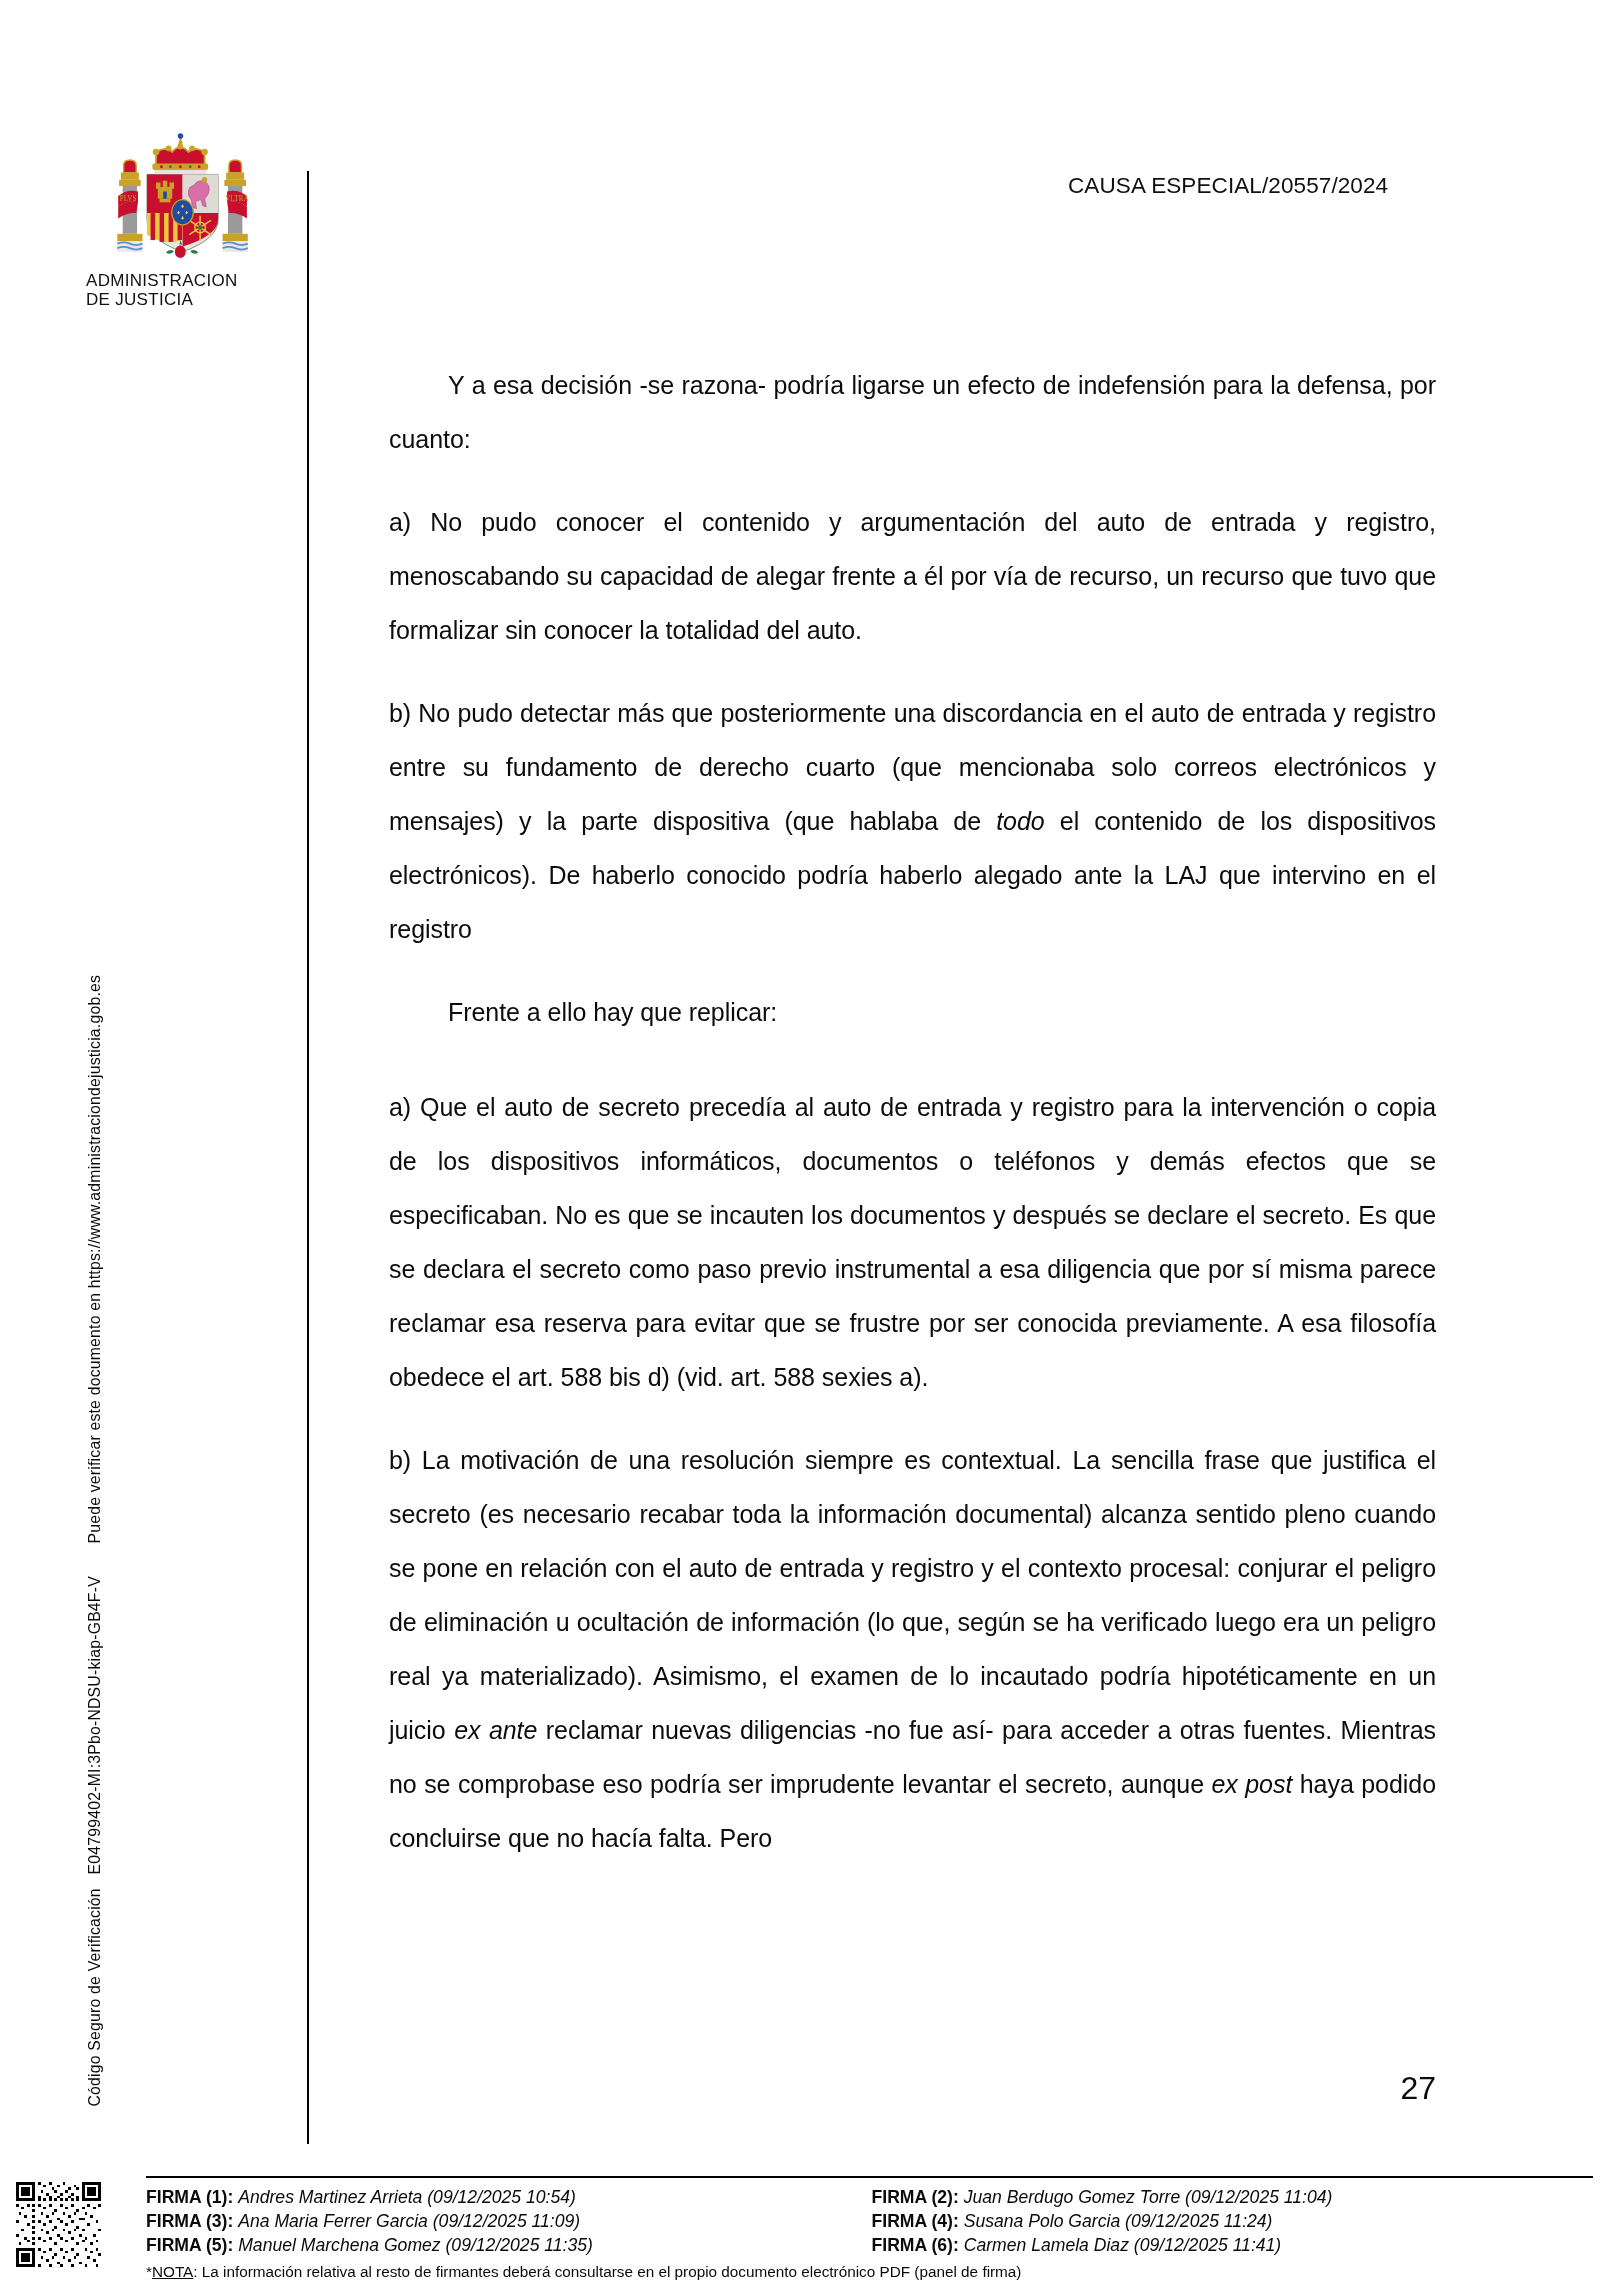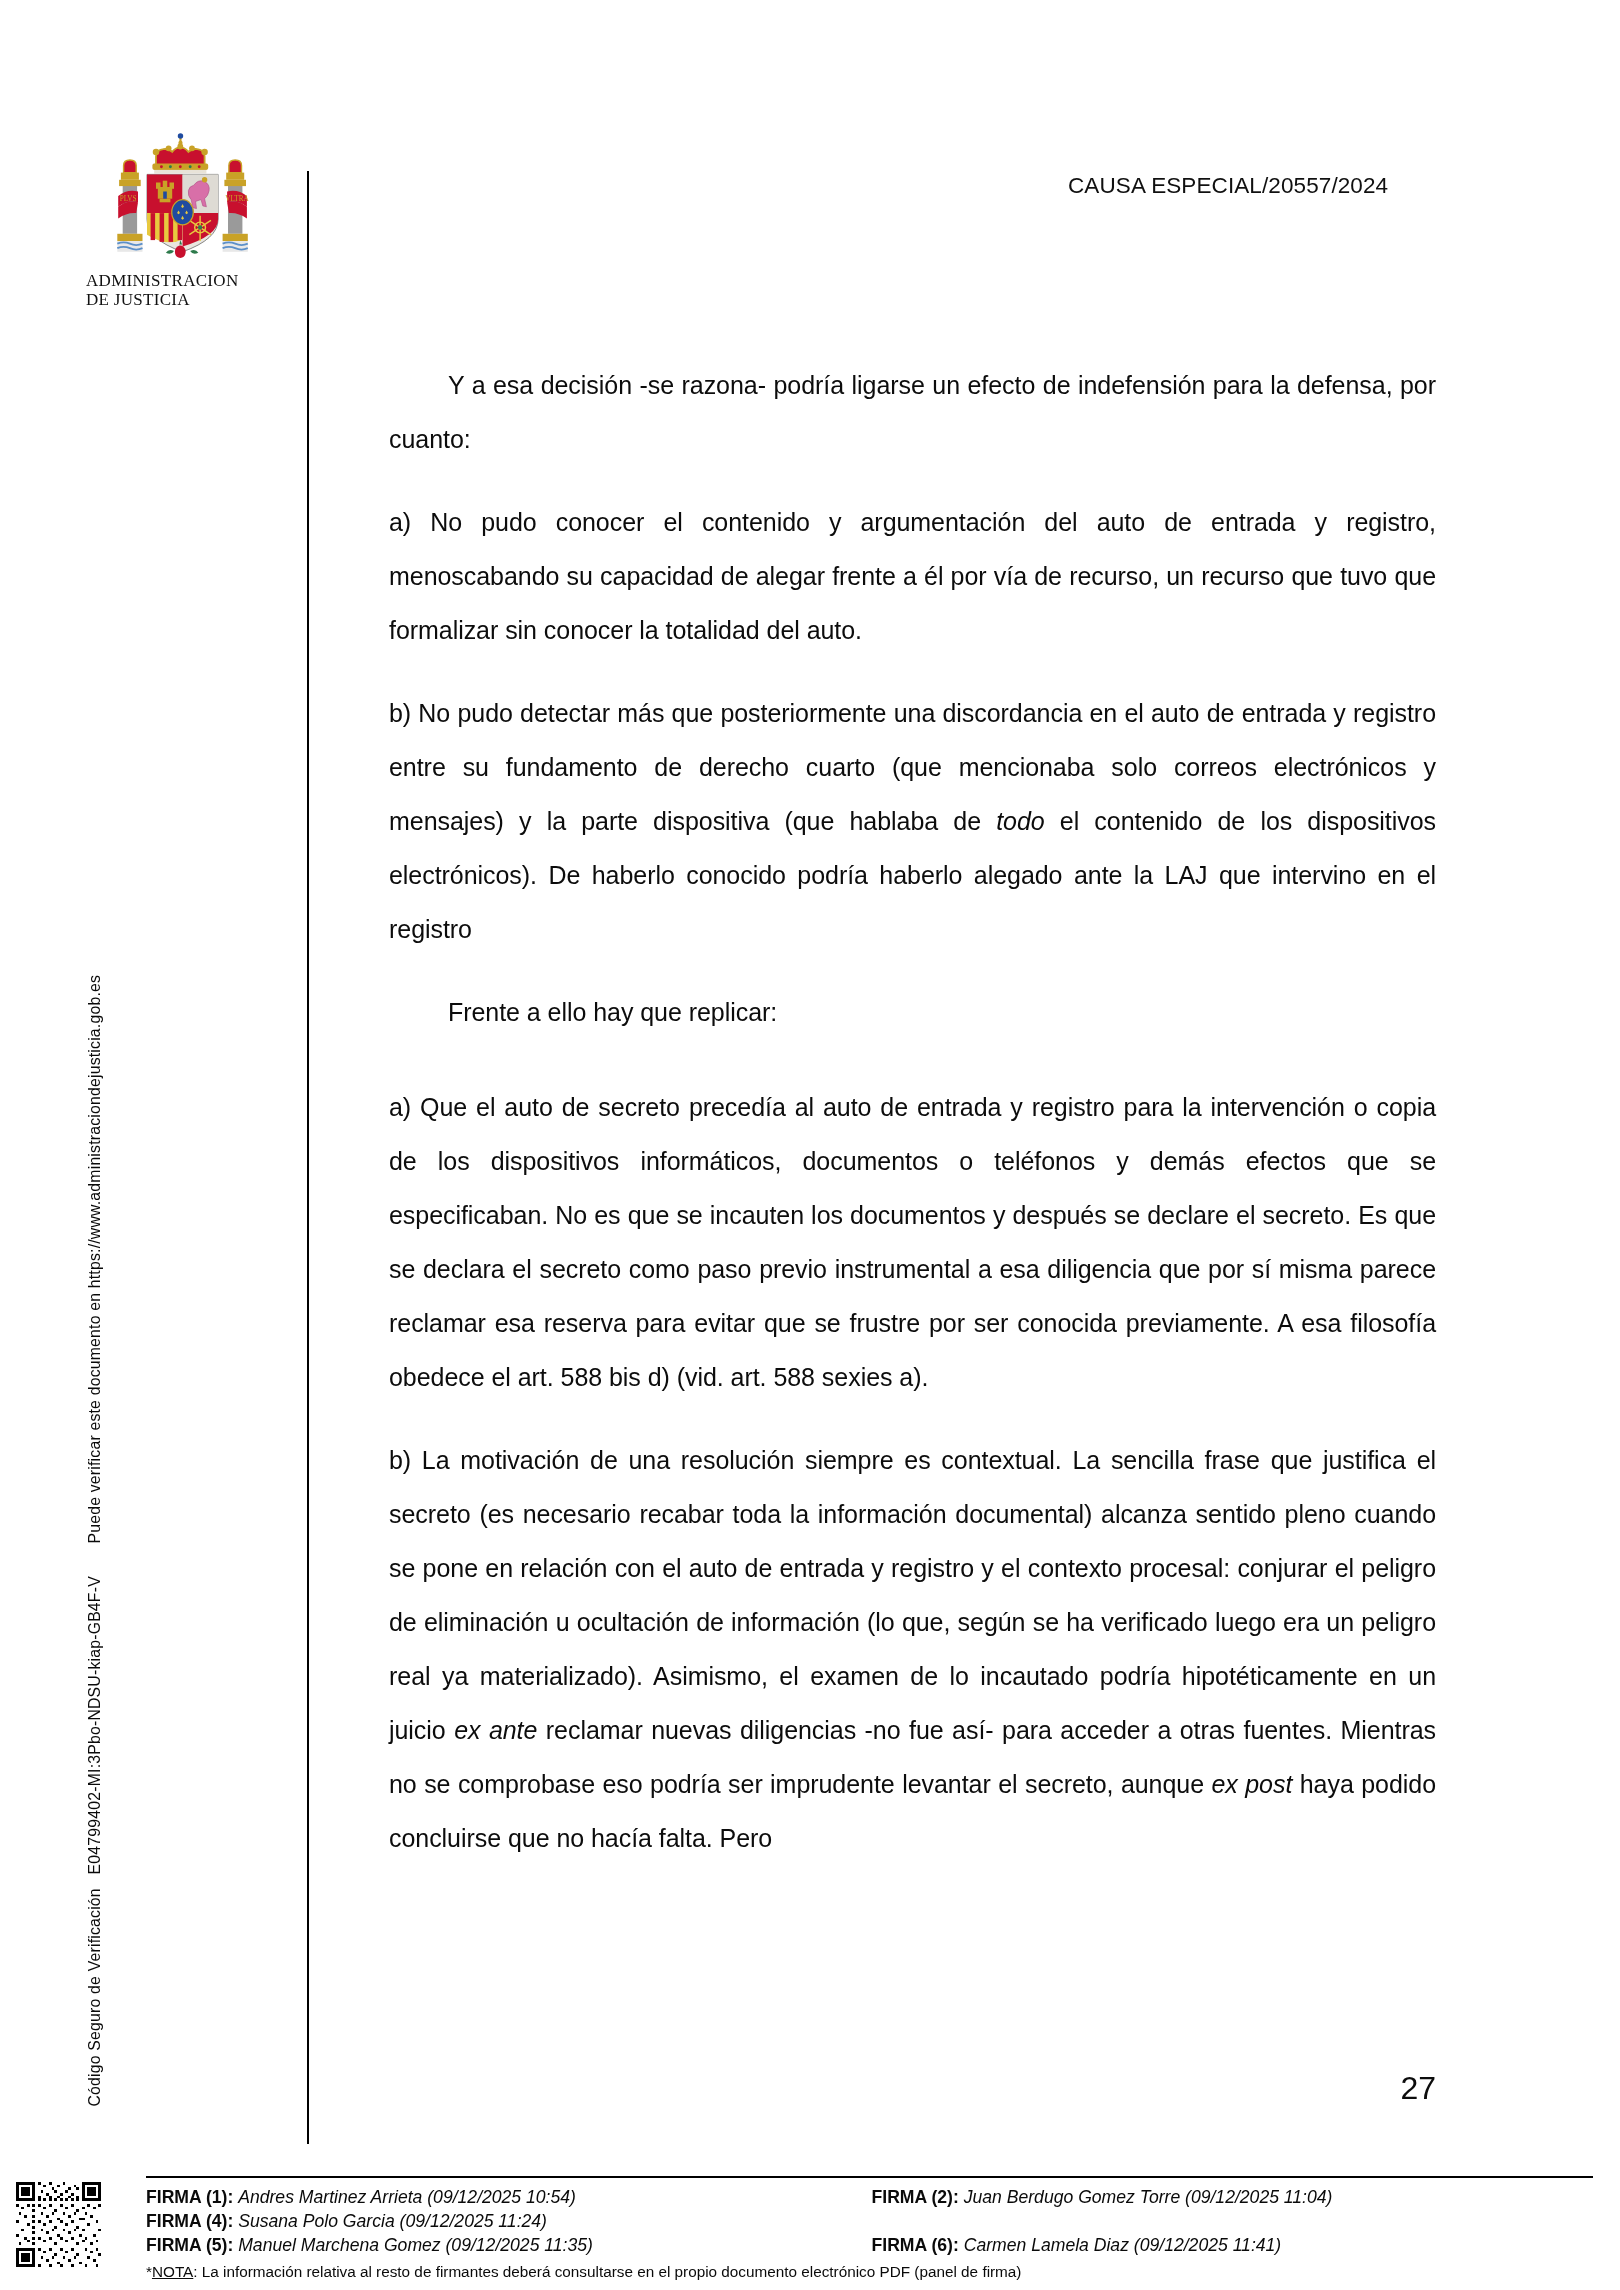--- a/index.html
+++ b/index.html
@@ -50,21 +50,21 @@
     position: absolute;
     left: 86px;
     top: 133px;
     width: 194px;
   }
   .emblem-block svg {
     display: block;
     margin: 0 auto;
   }
   .emblem-caption {
-    font-family: Liberation Serif, serif;
+    font-family: Liberation Sans, sans-serif;
     font-size: 17px;
     line-height: 1.16;
     color: #111111;
     letter-spacing: 0.3px;
     margin-top: 2.7px;
   }
 
   
   .v-rule {
     position: absolute;
@@ -491,20 +491,21 @@
       </g>
     </svg>
   </div>
 
   <div class="sig-grid">
     <div class="sig-row">
       <div class="sig-cell"><span class="lbl">FIRMA (1):</span> <span class="val">Andres Martinez Arrieta (09/12/2025 10:54)</span></div>
       <div class="sig-cell"><span class="lbl">FIRMA (2):</span> <span class="val">Juan Berdugo Gomez Torre (09/12/2025 11:04)</span></div>
     </div>
     <div class="sig-row">
+      <div class="sig-cell"><span class="lbl">FIRMA (3):</span> <span class="val">Ana Maria Ferrer Garcia (09/12/2025 11:09)</span></div>
       <div class="sig-cell"><span class="lbl">FIRMA (4):</span> <span class="val">Susana Polo Garcia (09/12/2025 11:24)</span></div>
     </div>
     <div class="sig-row">
       <div class="sig-cell"><span class="lbl">FIRMA (5):</span> <span class="val">Manuel Marchena Gomez (09/12/2025 11:35)</span></div>
       <div class="sig-cell"><span class="lbl">FIRMA (6):</span> <span class="val">Carmen Lamela Diaz (09/12/2025 11:41)</span></div>
     </div>
   </div>
 
   <div class="nota"><span class="star">*</span><span class="nota-word">NOTA</span><span>: La información relativa al resto de firmantes deberá consultarse en el propio documento electrónico PDF (panel de firma)</span></div>
 

